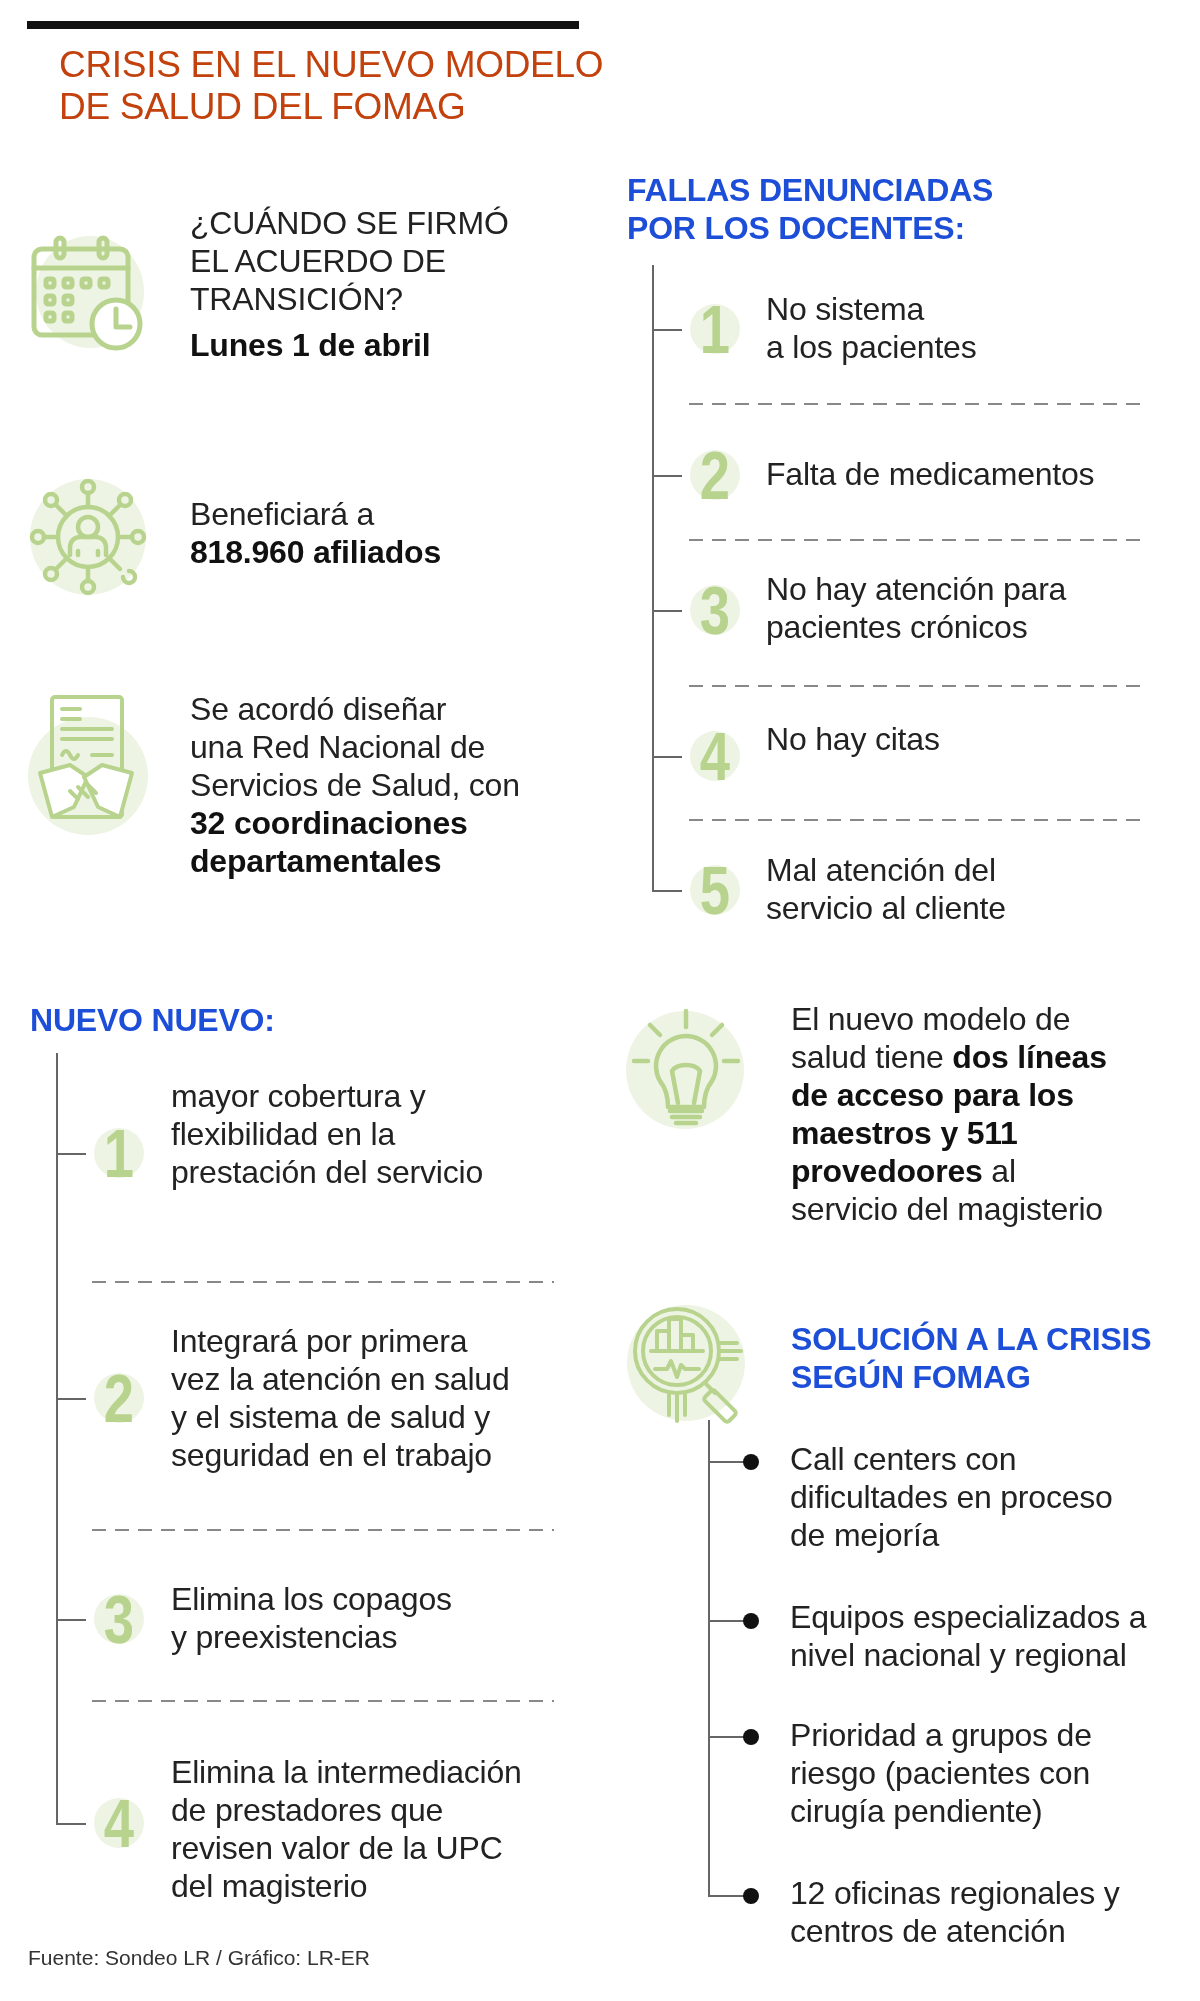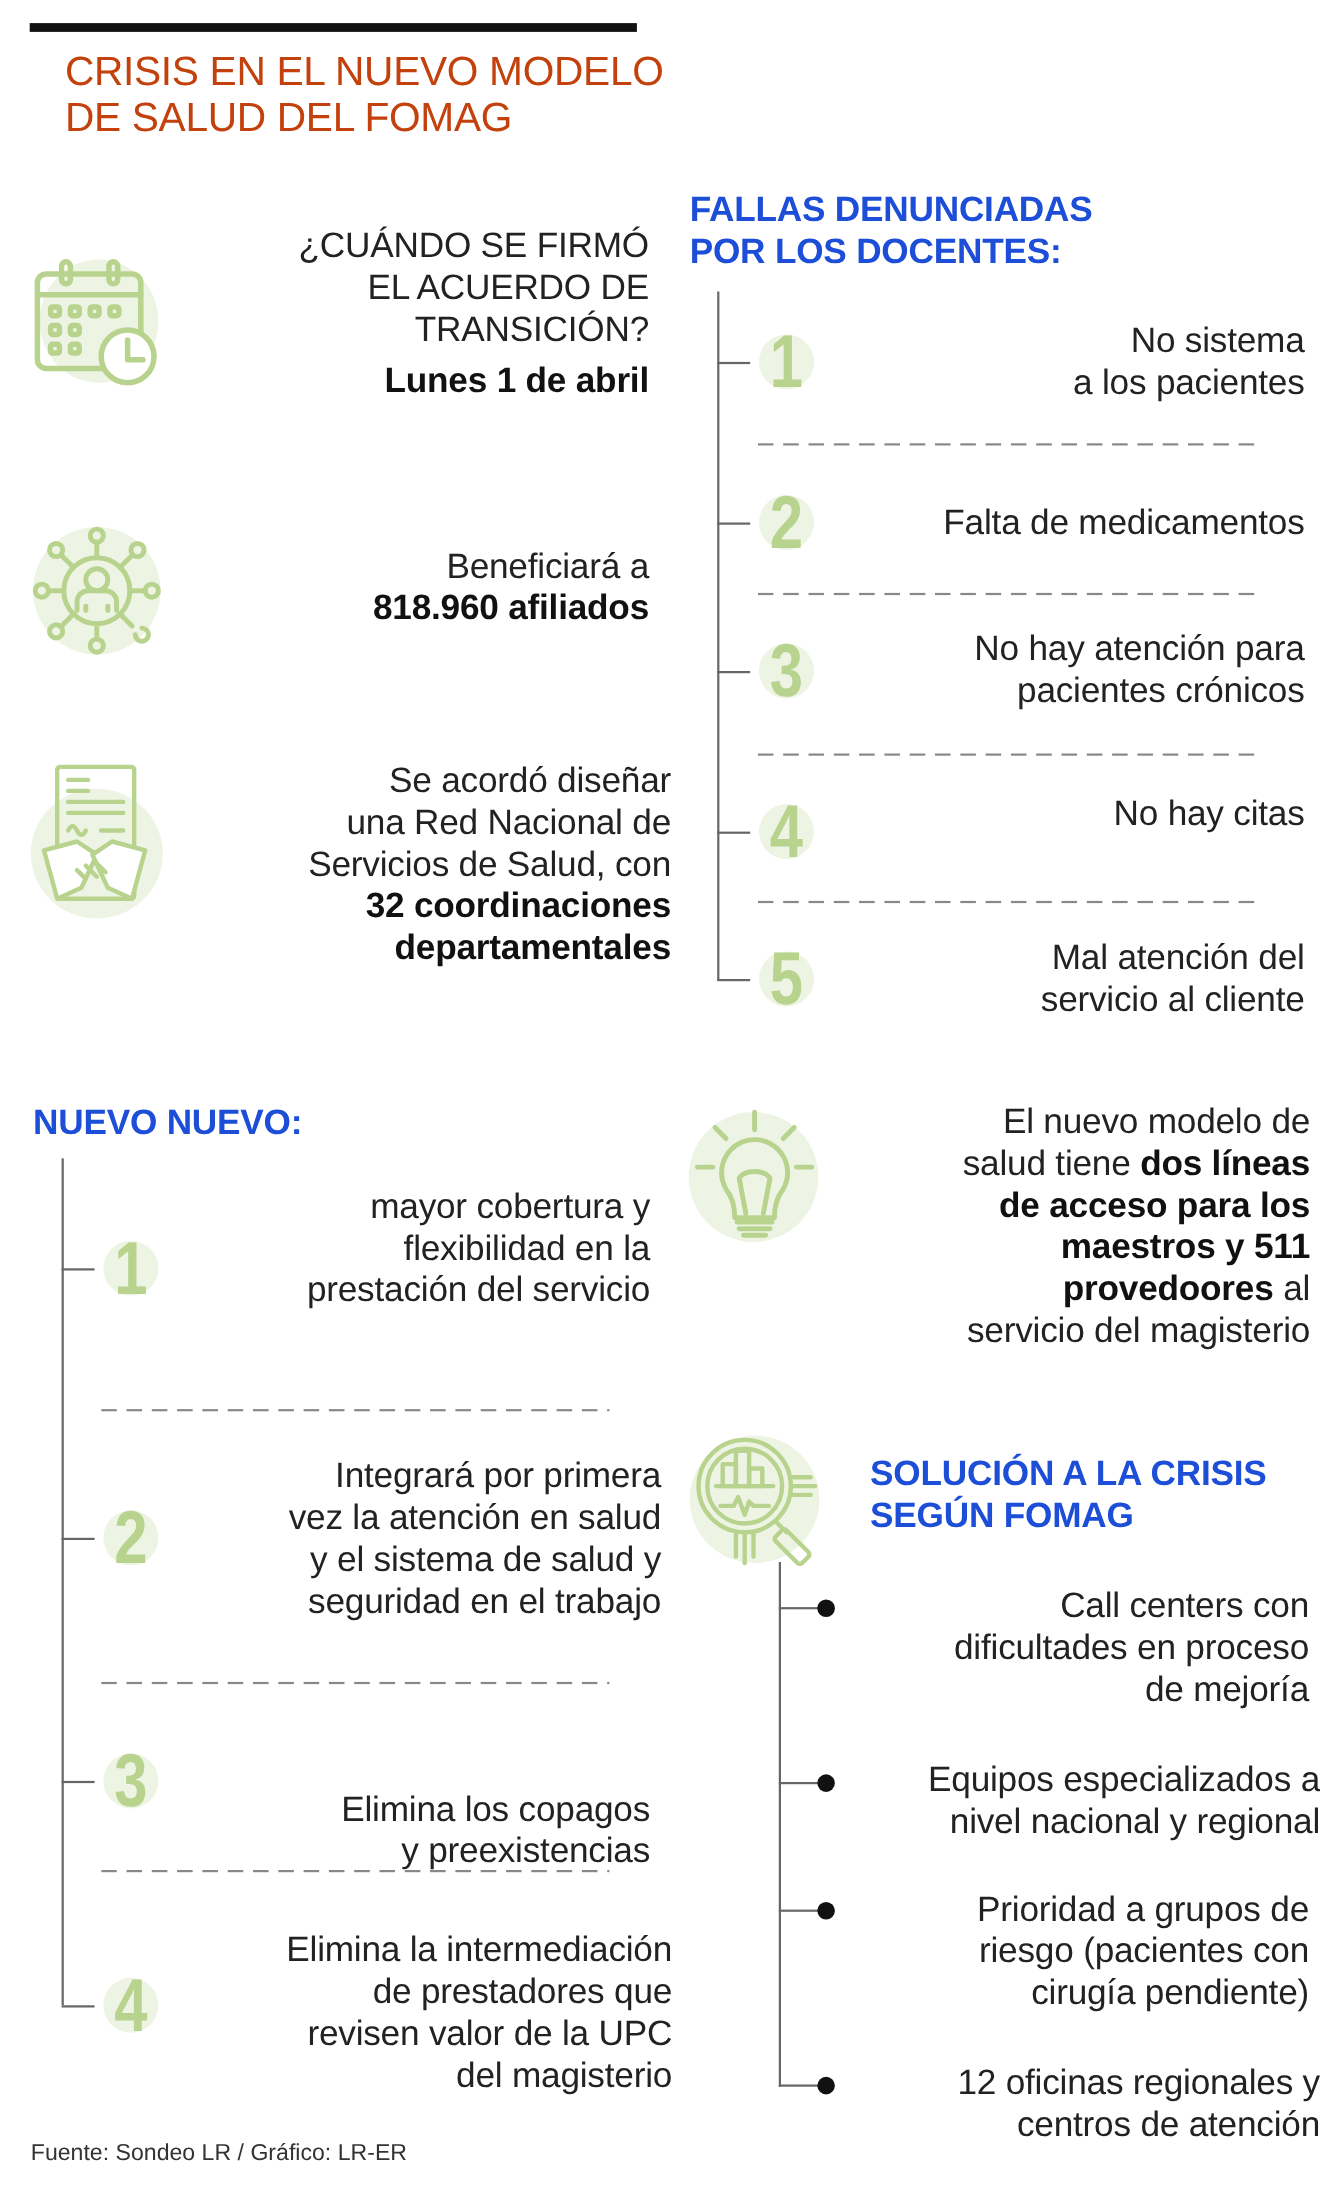--- a/index.html
+++ b/index.html
@@ -6,21 +6,21 @@
     html, body { width: 1200px; height: 2001px; background: #ffffff; overflow: hidden; }
     body { position: relative; font-family: "Liberation Sans", "DejaVu Sans", sans-serif; color: #111; }
     .abs { position: absolute; }
 
     .top-bar { left: 27px; top: 21px; width: 552px; height: 8px; background: #111; }
 
     .main-title { left: 27px; top: 44px; width: 600px; font-weight: 400; font-size: 37px; line-height: 42px; letter-spacing: -0.3px; color: #c2410c; margin-left: 32px; }
 
     .section-title { font-weight: 700; font-size: 32px; line-height: 38px; letter-spacing: -0.2px; color: #1d4ed8; }
 
-    .light { font-weight: 400; font-size: 32px; line-height: 38px; color: #222; letter-spacing: -0.2px; text-align: right; }
+    .light { font-weight: 400; font-size: 32px; line-height: 38px; color: #222; letter-spacing: -0.2px; }
     .bold { font-weight: 700; color: #111; }
 
     .icon-wrap { width: 120px; height: 120px; }
     .icon-bg { position: absolute; border-radius: 50%; background: #eef4e4; }
 
     .vline { position: absolute; width: 2px; background: #666; }
     .hline { position: absolute; height: 2px; background: #666; }
     .dash { position: absolute; height: 2px;
       background-image: linear-gradient(to right, #888 0, #888 14px, transparent 14px, transparent 23px);
       background-size: 23px 2px; background-repeat: repeat-x; }
@@ -208,21 +208,21 @@
   <div>y el sistema de salud y</div>
   <div>seguridad en el trabajo</div>
 </div>
 <div class="dash" style="left:92px; top:1529px; width:462px;"></div>
 
 <div class="hline" style="left:56px; top:1619px; width:30px;"></div>
 <div class="badge" style="left:92px; top:1584px;">
   <div class="badge-circle"></div>
     <div class="badge-num">3</div>
 </div>
-<div class="abs light" style="left:171px; top:1580px; width:420px;margin-top:45px;">
+<div class="abs light" style="left:171px; top:1580px; width:420px;">
   <div>Elimina los copagos</div>
   <div>y preexistencias</div>
 </div>
 <div class="dash" style="left:92px; top:1700px; width:462px;"></div>
 
 <div class="hline" style="left:56px; top:1823px; width:30px;"></div>
 <div class="badge" style="left:92px; top:1788px;">
   <div class="badge-circle"></div>
     <div class="badge-num">4</div>
 </div>

